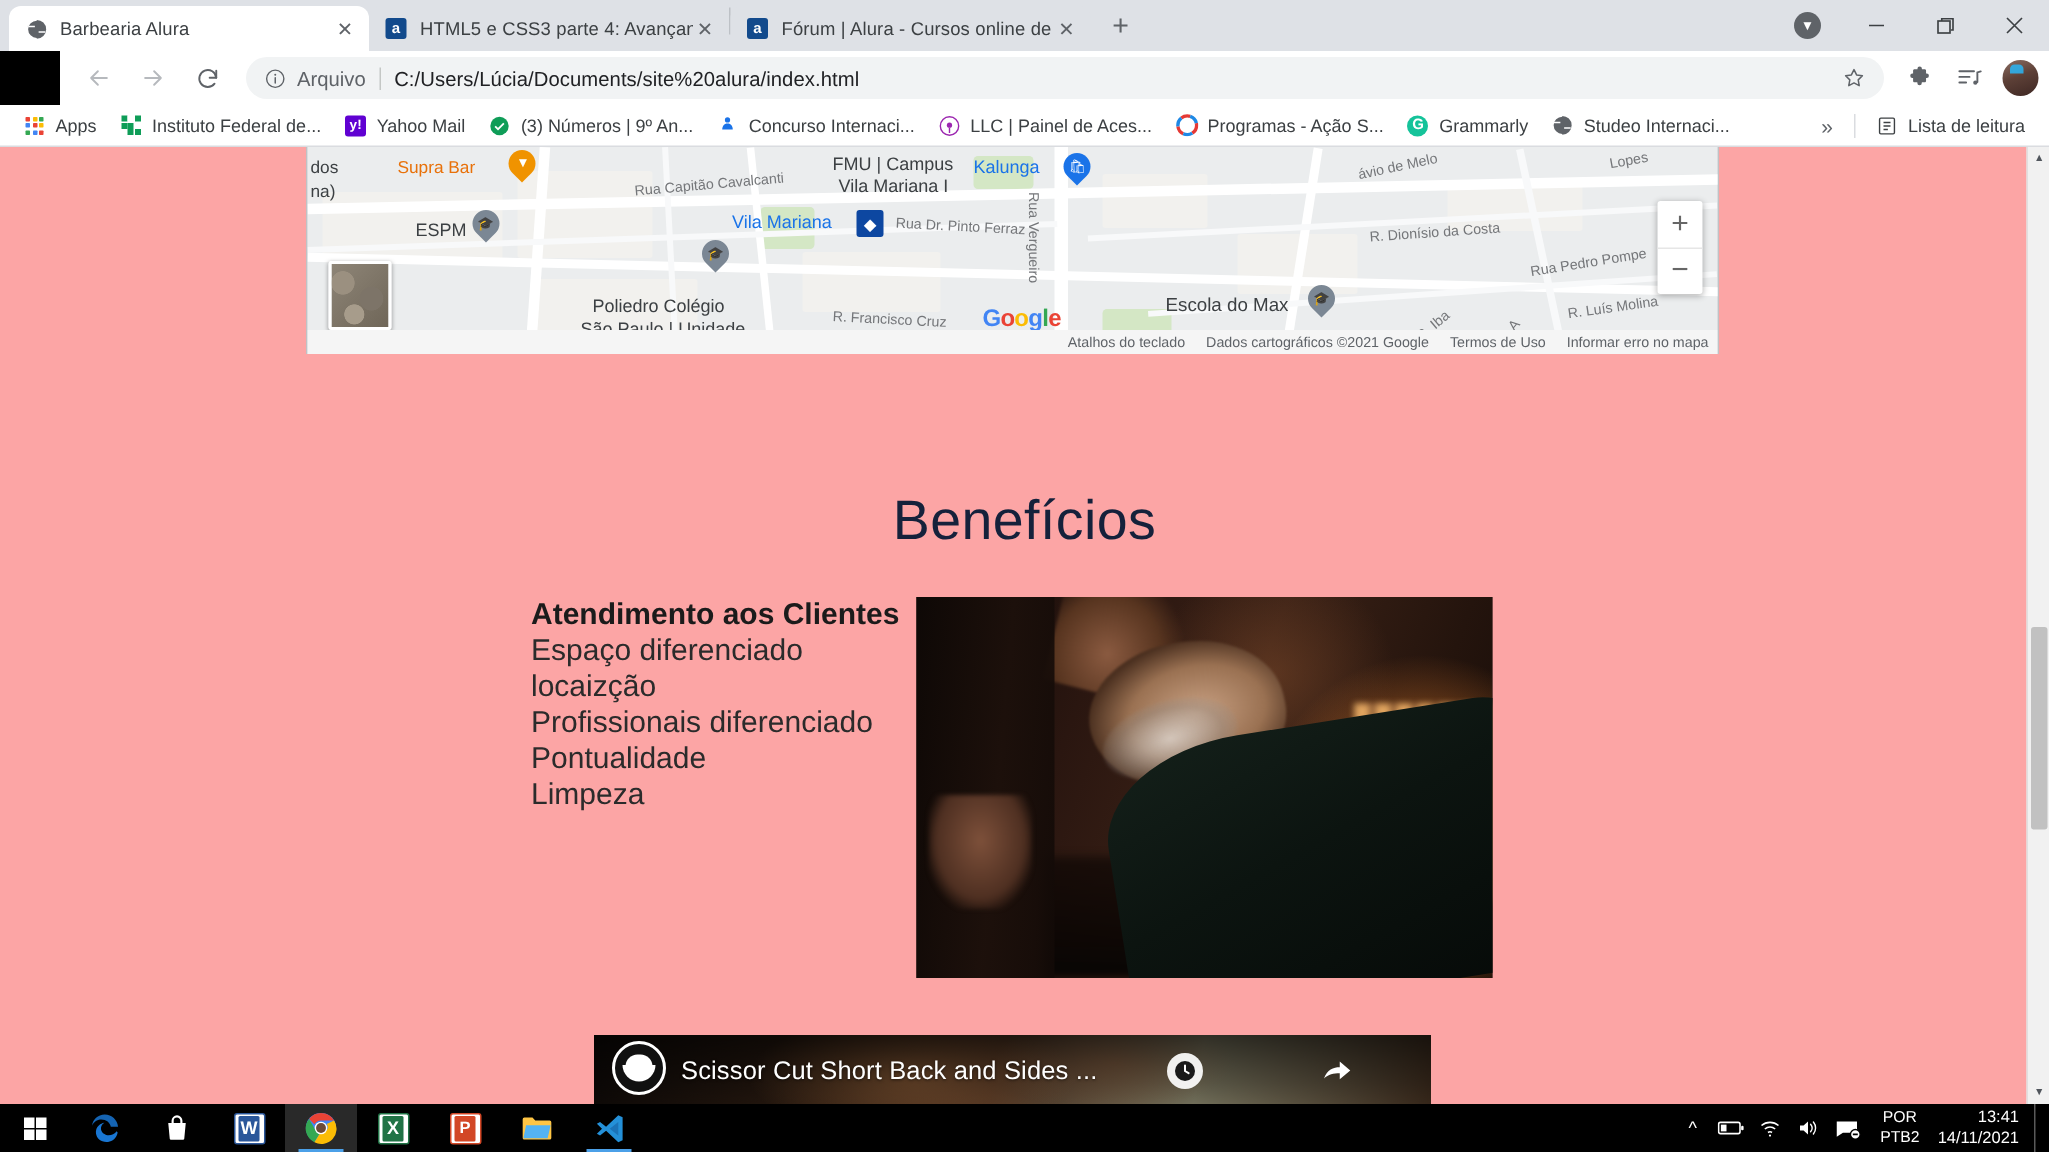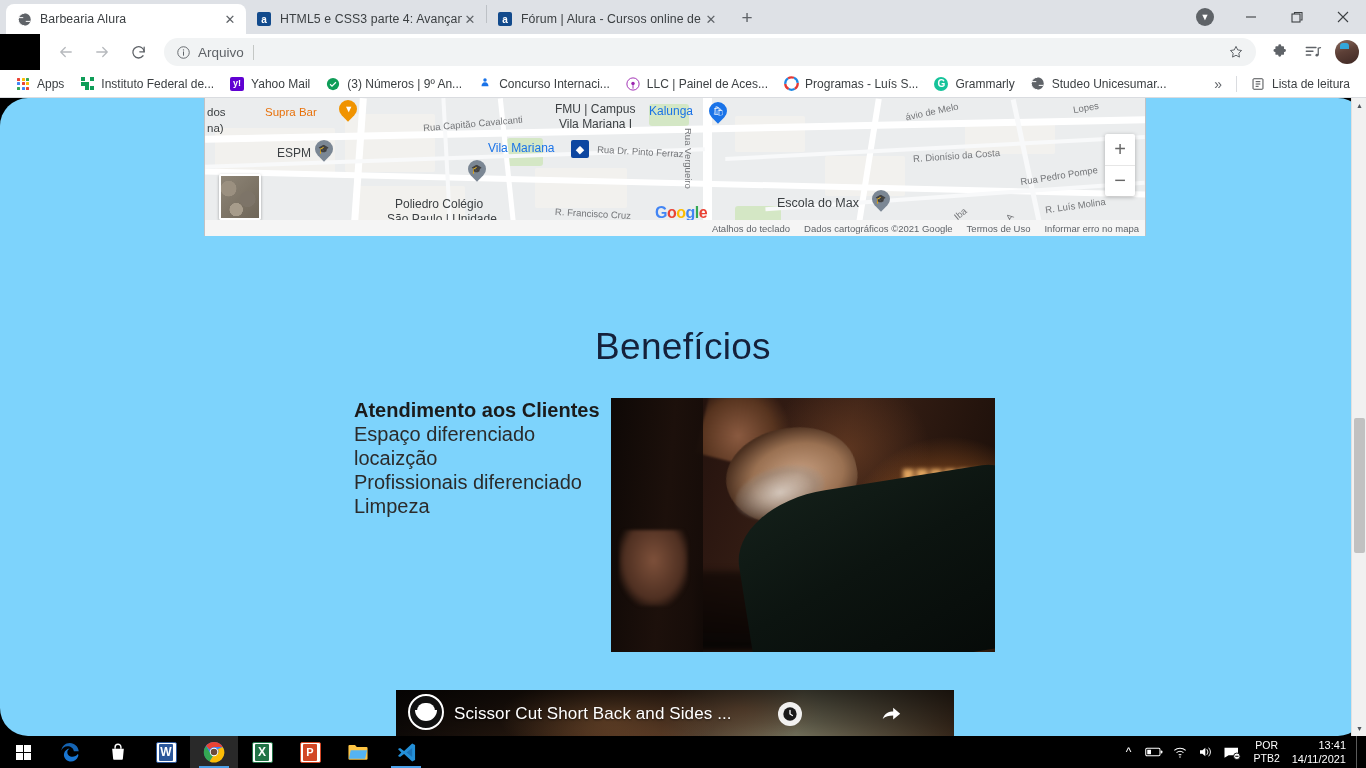--- a/index.html
+++ b/index.html
@@ -140,21 +140,21 @@
   .if-ico i { display:block; }
 
   .sq-ico { width:14px;height:14px;border-radius:2px;color:#fff;font-size:9px;font-weight:bold;
     display:flex;align-items:center;justify-content:center; }
   .circ-ico { width:14px;height:14px;border-radius:50%;color:#fff;font-size:9px;font-weight:bold;
     display:flex;align-items:center;justify-content:center; }
 
   
   .viewport {
     position: absolute; top: 98px; left: 0; width: 1366px; height: 638px;
-    background: #7dd3fc; overflow: hidden; border-radius: 28px;
+    background: #fca5a5; overflow: hidden;
   }
 
   
   .mapwrap {
     position: absolute; left: 204px; top: 0px; width: 942px; height: 138px;
     background: #e8eaed; overflow: hidden;
     border-left: 1px solid #bfc2c5;
     border-right: 1px solid #bfc2c5;
   }
   .mapcanvas { position:absolute; inset:0; background:#ebedee; }
@@ -467,20 +467,21 @@
     <div class="omnibox">
       <span class="omni-info">
         <svg class="i" width="15" height="15" viewBox="0 0 24 24">
           <circle cx="12" cy="12" r="9.2" fill="none" stroke="currentColor" stroke-width="1.5"></circle>
           <path d="M12 11v5.4" stroke="currentColor" stroke-width="1.6" stroke-linecap="round"></path>
           <circle cx="12" cy="7.8" r="1.05" fill="currentColor"></circle>
         </svg>
       </span>
       <span class="omni-scheme">Arquivo</span>
       <span class="omni-divider"></span>
+      <span class="omni-url">C:/Users/Lúcia/Documents/site%20alura/index.html</span>
       <span class="omni-star">
         <svg class="i" width="16" height="16" viewBox="0 0 24 24">
             <path d="M12 3.6l2.6 5.3 5.8.85-4.2 4.1 1 5.8-5.2-2.73L6.8 19.65l1-5.8-4.2-4.1 5.8-.85z" fill="none" stroke="currentColor" stroke-width="1.5" stroke-linejoin="round"></path>
           </svg>
       </span>
     </div>
 
     <div class="tbicon">
       <svg class="i" width="17" height="17" viewBox="0 0 24 24" fill="currentColor">
         <path d="M10.3 2.5a2.1 2.1 0 014.2 0v.6h2.6c.7 0 1.3.6 1.3 1.3v2.7h.6a2.1 2.1 0 010 4.2h-.6v2.7c0 .7-.6 1.3-1.3 1.3h-2.7v.6a2.1 2.1 0 01-4.2 0v-.6H7.5c-.7 0-1.3-.6-1.3-1.3v-2.7h-.6a2.1 2.1 0 010-4.2h.6V4.4c0-.7.6-1.3 1.3-1.3h2.8z"></path>
@@ -578,39 +579,39 @@
     </div>
 
     <div class="bm">
       <span class="bmico">
         <svg class="i" width="15" height="15" viewBox="0 0 24 24">
           <circle cx="12" cy="12" r="10" fill="none" stroke="#e53935" stroke-width="3.6" stroke-dasharray="10 10"></circle>
           <circle cx="12" cy="12" r="10" fill="none" stroke="#1e88e5" stroke-width="3.6" stroke-dasharray="10 10" stroke-dashoffset="10"></circle>
           <circle cx="12" cy="12" r="5.6" fill="#fff"></circle>
         </svg>
       </span>
-      <span>Programas - Luís S...</span>
+      <span>Programas - Ação S...</span>
     </div>
 
     <div class="bm">
       <span class="bmico">
         <span class="circ-ico" style="background:#15c39a;font-size:10px;">G</span>
       </span>
       <span>Grammarly</span>
     </div>
 
     <div class="bm">
       <span class="bmico">
         <svg class="i" width="15" height="15" viewBox="0 0 24 24">
           <circle cx="12" cy="12" r="10" fill="#5f6368"></circle>
           <path d="M12 2 A10 10 0 0 0 12 22" fill="none" stroke="#fff" stroke-width="1.6"></path>
           <path d="M3 9 h7 M14 15 h7" stroke="#fff" stroke-width="1.6"></path>
         </svg>
       </span>
-      <span>Studeo Unicesumar...</span>
+      <span>Studeo Internaci...</span>
     </div>
 
     <div class="bm-overflow">»</div>
     <div class="bm-sep"></div>
     <div class="bm">
       <span class="bmico">
         <svg class="i" width="14" height="14" viewBox="0 0 24 24" fill="none" stroke="#3c4043" stroke-width="1.6">
           <rect x="3.5" y="3" width="17" height="18" rx="1.5"></rect>
           <path d="M8 8h8M8 12h8M8 16h5"></path>
         </svg>
@@ -717,20 +718,21 @@
       </div>
     </div>
 
     <h1 class="benefits-title">Benefícios</h1>
 
     <ul class="benefits-list">
       <li class="head">Atendimento aos Clientes</li>
       <li>Espaço diferenciado</li>
       <li>locaizção</li>
       <li>Profissionais diferenciado</li>
+      <li>Pontualidade</li>
       <li>Limpeza</li>
     </ul>
 
     <div class="barberimg">
       <div class="layer bg-room"></div>
       <div class="window-light"></div>
       <div class="chair-dark"></div>
       <div class="tattoo-arm"></div>
       <div class="client-face"></div>
       <div class="client-beard"></div>

